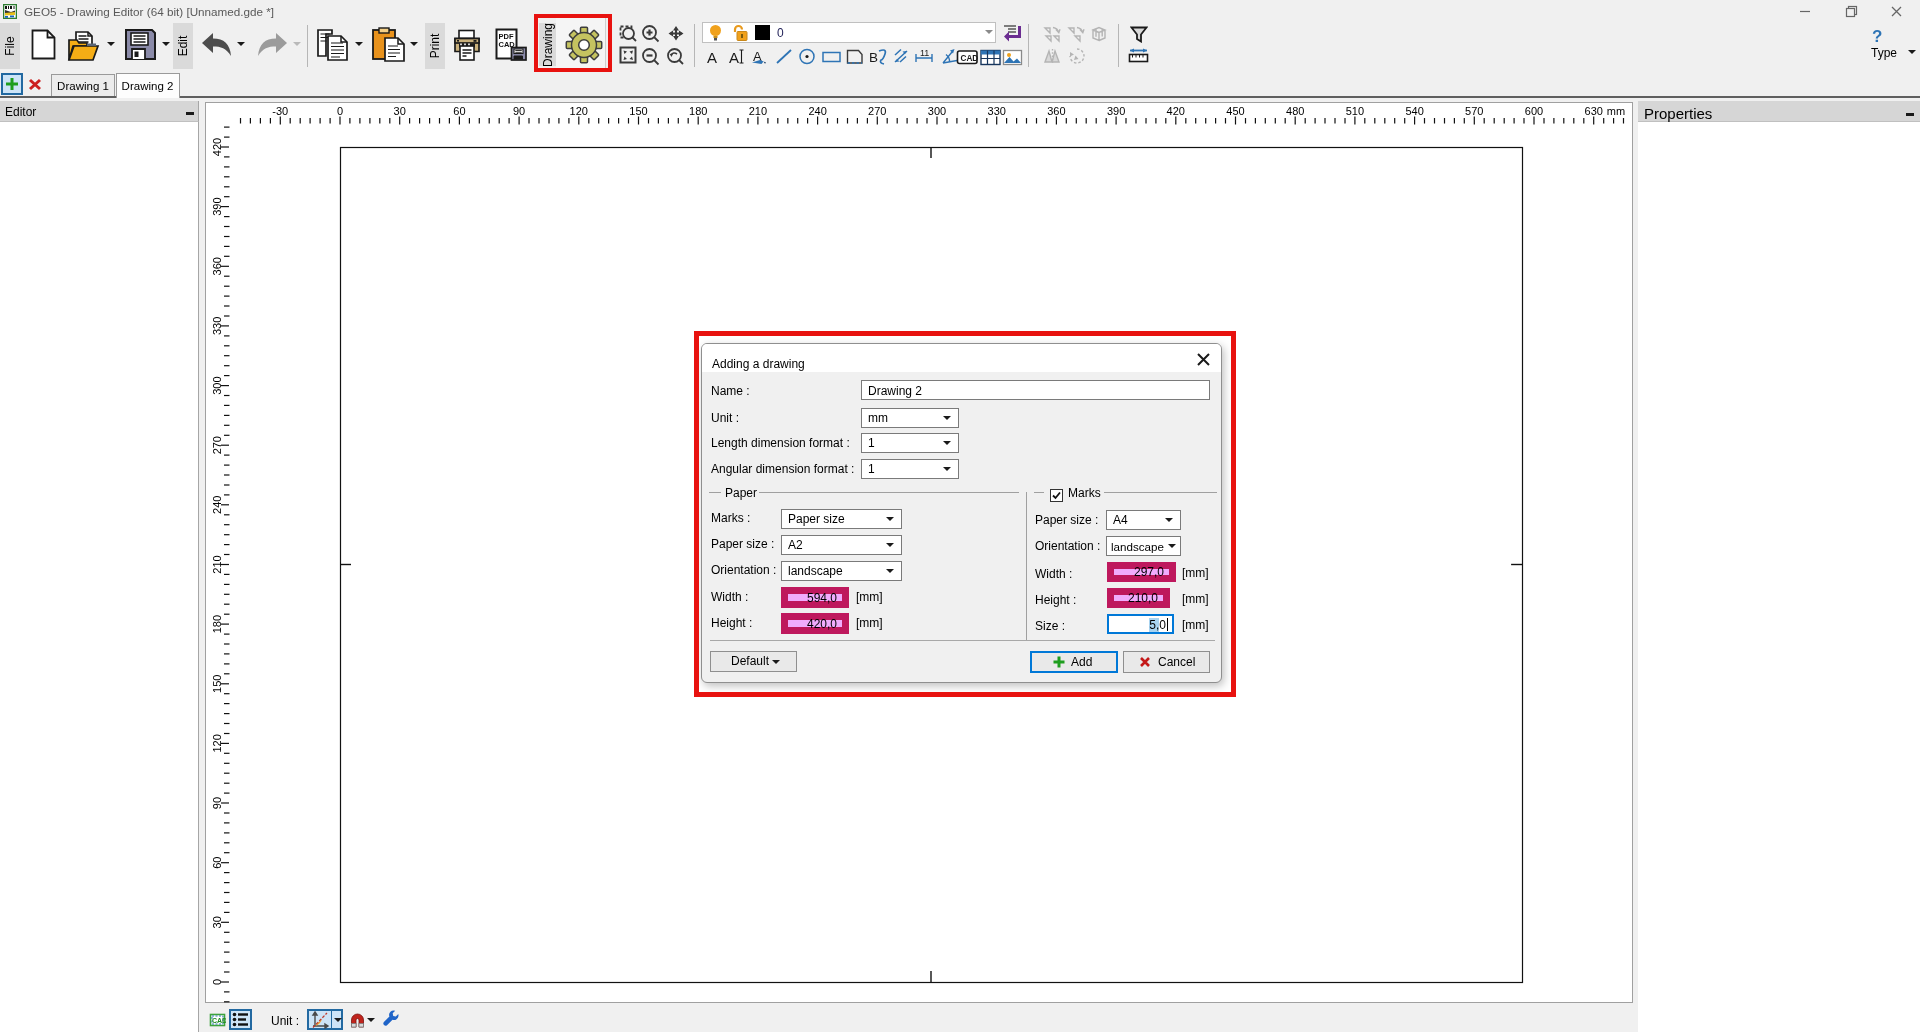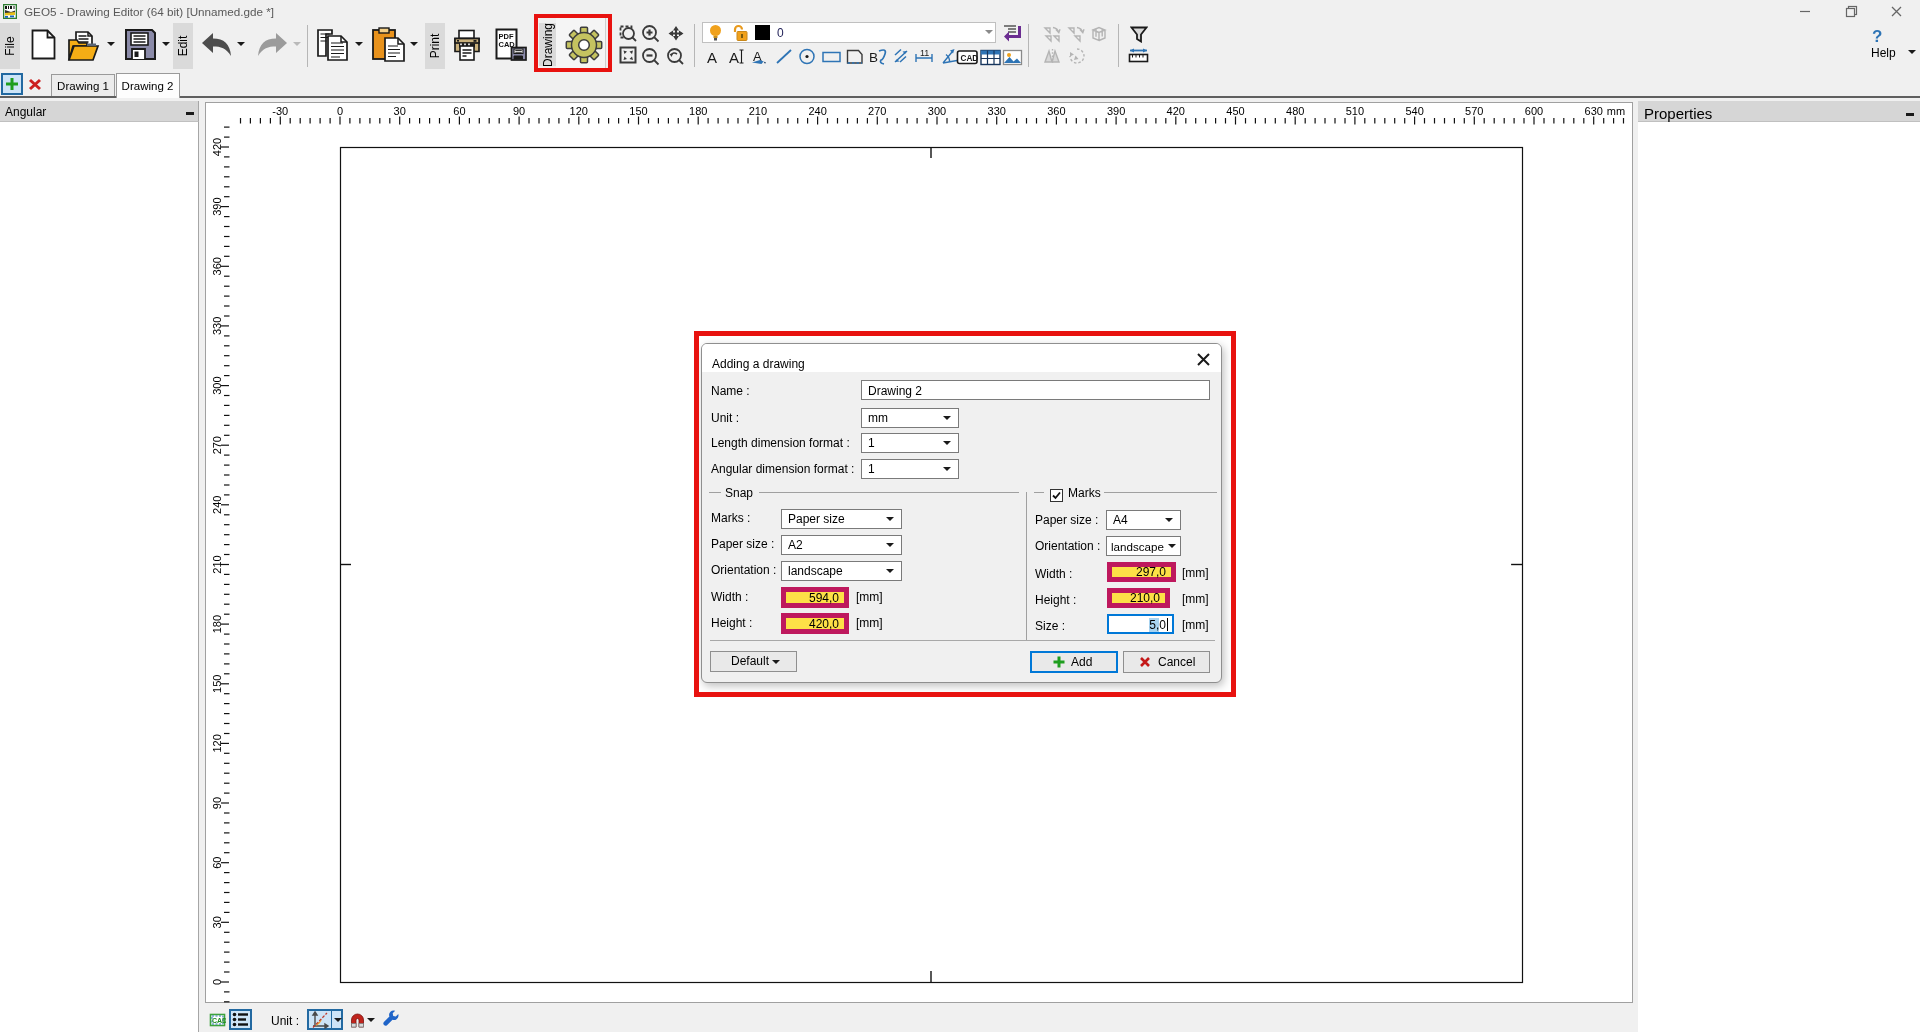--- a/index.html
+++ b/index.html
@@ -4,21 +4,21 @@
 * { margin:0; padding:0; box-sizing:border-box; }
 html,body { width:1920px; height:1032px; overflow:hidden; background:#f0f0f0;
   font-family:"Liberation Sans", sans-serif; font-size:12px; color:#000; }
 .abs { position:absolute; }
 .vlabel { position:absolute; background:#dadada; color:#000; overflow:hidden; }
 .vlabel span { position:absolute; left:50%; top:50%; transform:translate(-50%,-50%) rotate(-90deg); white-space:nowrap; font-size:12px; }
 .dar { display:inline-block; width:0; height:0; border-left:4px solid transparent; border-right:4px solid transparent; border-top:4px solid #1a1a1a; }
 .combo { position:absolute; background:#fff; border:1px solid #7a7a7a; }
 .combo .txt { position:absolute; left:6px; top:50%; transform:translateY(-50%); white-space:nowrap; }
 .combo .dar { position:absolute; right:7px; top:50%; margin-top:-2px; }
-.rofield { position:absolute; background:#fde047; border:5px solid #be185d;padding-left:39px; }
+.rofield { position:absolute; background:#f0abfc; border:7px solid #be185d;padding-left:39px; }
 .rofield .num { position:absolute; right:5px; top:50%; transform:translateY(-50%); }
 .dlab { position:absolute; white-space:nowrap; font-size:12px; }
 .mm { position:absolute; white-space:nowrap; font-size:12px; }
 .sep { position:absolute; width:1px; background:#b6b6b6; }
 </style></head>
 <body>
 
 <div class="abs" style="left:0;top:0;width:1920px;height:23px;background:#f0f0f0"></div>
 <svg class="abs" style="left:3px;top:4px" width="14" height="15">
  <rect x="0.5" y="0.5" width="13" height="14" fill="#fff" stroke="#2e7d32" stroke-width="1.6"></rect>
@@ -249,37 +249,37 @@
 </svg>
 
 <svg class="abs" style="left:1128px;top:48px" width="21" height="15">
  <line x1="2" y1="2.5" x2="19" y2="2.5" stroke="#2e74b5" stroke-width="1.8"></line>
  <path d="M2 2.5 l4 -2 v4 z M19 2.5 l-4 -2 v4 z" fill="#2e74b5"></path>
  <rect x="1.5" y="6.5" width="18" height="7" fill="#fff" stroke="#1a1a1a" stroke-width="1.6"></rect>
  <path d="M4.5 6.5v3 M8 6.5v3 M11.5 6.5v3 M15 6.5v3" stroke="#1a1a1a" stroke-width="1"></path>
 </svg>
 
 <div class="abs" style="left:1872px;top:27px;color:#2e74b5;font-size:17px;font-weight:bold">?</div>
-<div class="abs" style="left:1871px;top:46px;font-size:12px">Help</div>
+<div class="abs" style="left:1871px;top:46px;font-size:12px">Type</div>
 <span class="dar abs" style="left:1908px;top:50px"></span>
 
 <div class="abs" style="left:0;top:96px;width:1920px;height:1.5px;background:#5f5f5f"></div>
 <div class="abs" style="left:1px;top:73px;width:22px;height:22px;background:#cde4f7;border:2px solid #2269a1"></div>
 <svg class="abs" style="left:4px;top:76px" width="16" height="16">
  <path d="M6.5 2 h3 v4.5 H14 v3 H9.5 V14 h-3 V9.5 H2 v-3 h4.5 z" fill="#1e9e1e"></path>
 </svg>
 <svg class="abs" style="left:28px;top:78px" width="14" height="13">
  <path d="M2 2 L12 11 M12 2 L2 11" stroke="#cc1f1f" stroke-width="3"></path>
 </svg>
 <div class="abs" style="left:51px;top:73.5px;width:64px;height:22.5px;background:#ececec;border:1px solid #9a9a9a;border-bottom:none;text-align:center;padding-top:5px;font-size:11.5px">Drawing 1</div>
 <div class="abs" style="left:115.5px;top:72.5px;width:64px;height:25px;background:#fdfdfd;border:1px solid #9a9a9a;border-bottom:none;text-align:center;padding-top:6px;font-size:11.5px">Drawing 2</div>
 
 <div class="abs" style="left:0;top:101px;width:199px;height:931px;background:#fff;border-right:1px solid #a6a6a6"></div>
 <div class="abs" style="left:0;top:101px;width:199px;height:21px;background:#d6d6d6;border-right:1px solid #a6a6a6;border-bottom:1px solid #c0c0c0"></div>
-<div class="abs" style="left:5px;top:105px;font-size:12px">Angular</div>
+<div class="abs" style="left:5px;top:105px;font-size:12px">Editor</div>
 <div class="abs" style="left:186px;top:112px;width:8px;height:3px;background:#1a1a1a"></div>
 
 <div class="abs" style="left:1638px;top:101px;width:282px;height:931px;background:#fff"></div>
 <div class="abs" style="left:1638px;top:101px;width:282px;height:21px;background:#d6d6d6;border-bottom:1px solid #c0c0c0"></div>
 <div class="abs" style="left:1644px;top:105px;font-size:15px">Properties</div>
 <div class="abs" style="left:1906px;top:113px;width:8px;height:3px;background:#1a1a1a"></div>
 
 <svg class="abs" style="left:205px;top:102px" width="1428" height="901" font-family="Liberation Sans, sans-serif">
 <rect x="0.5" y="0.5" width="1427" height="900" fill="#ffffff" stroke="#a0a0a0"></rect>
 <line x1="35.5" y1="16" x2="35.5" y2="21.5" stroke="#111" stroke-width="1.2"></line>
@@ -614,21 +614,21 @@
 <div class="dlab" style="left:711px;top:462px">Angular dimension format :</div>
 <div class="combo" style="left:861px;top:459px;width:98px;height:20px">
     <span class="txt" style="font-size:12px">1</span>
     <span class="dar"></span>
   </div>
 
 <svg class="abs" style="left:709px;top:488px" width="312" height="160">
  <line x1="0" y1="4.5" x2="12" y2="4.5" stroke="#a0a0a0"></line>
  <line x1="50" y1="4.5" x2="310" y2="4.5" stroke="#a0a0a0"></line>
 </svg>
-<div class="dlab" style="left:725px;top:486px">Snap</div>
+<div class="dlab" style="left:725px;top:486px">Paper</div>
 <div class="sep" style="left:1026px;top:492px;height:148px;background:#a0a0a0"></div>
 
 <div class="dlab" style="left:711px;top:511px">Marks :</div>
 <div class="combo" style="left:781px;top:509px;width:121px;height:20px">
     <span class="txt" style="font-size:12px">Paper size</span>
     <span class="dar"></span>
   </div>
 <div class="dlab" style="left:711px;top:537px">Paper size :</div>
 <div class="combo" style="left:781px;top:535px;width:121px;height:20px">
     <span class="txt" style="font-size:12px">A2</span>

